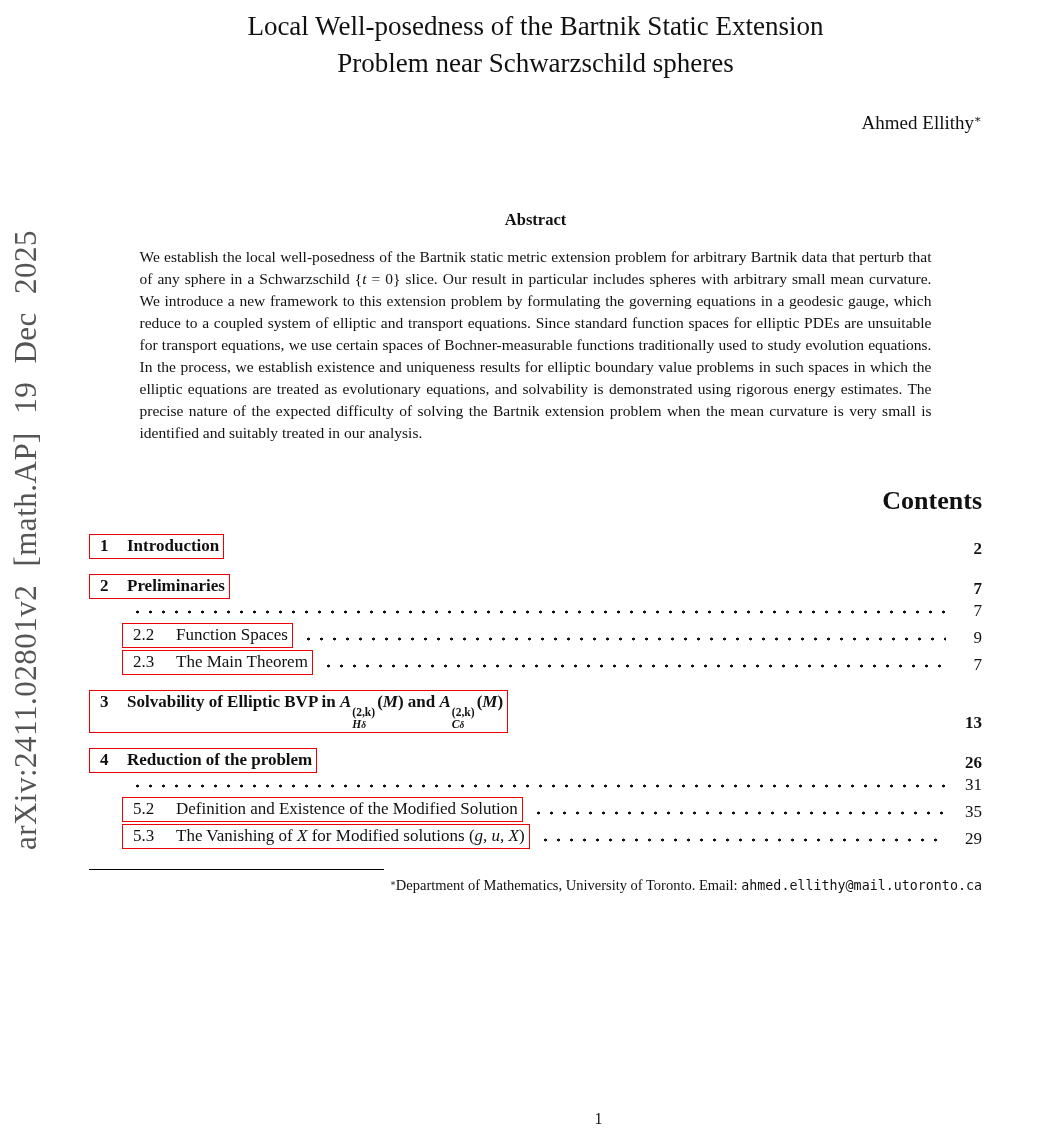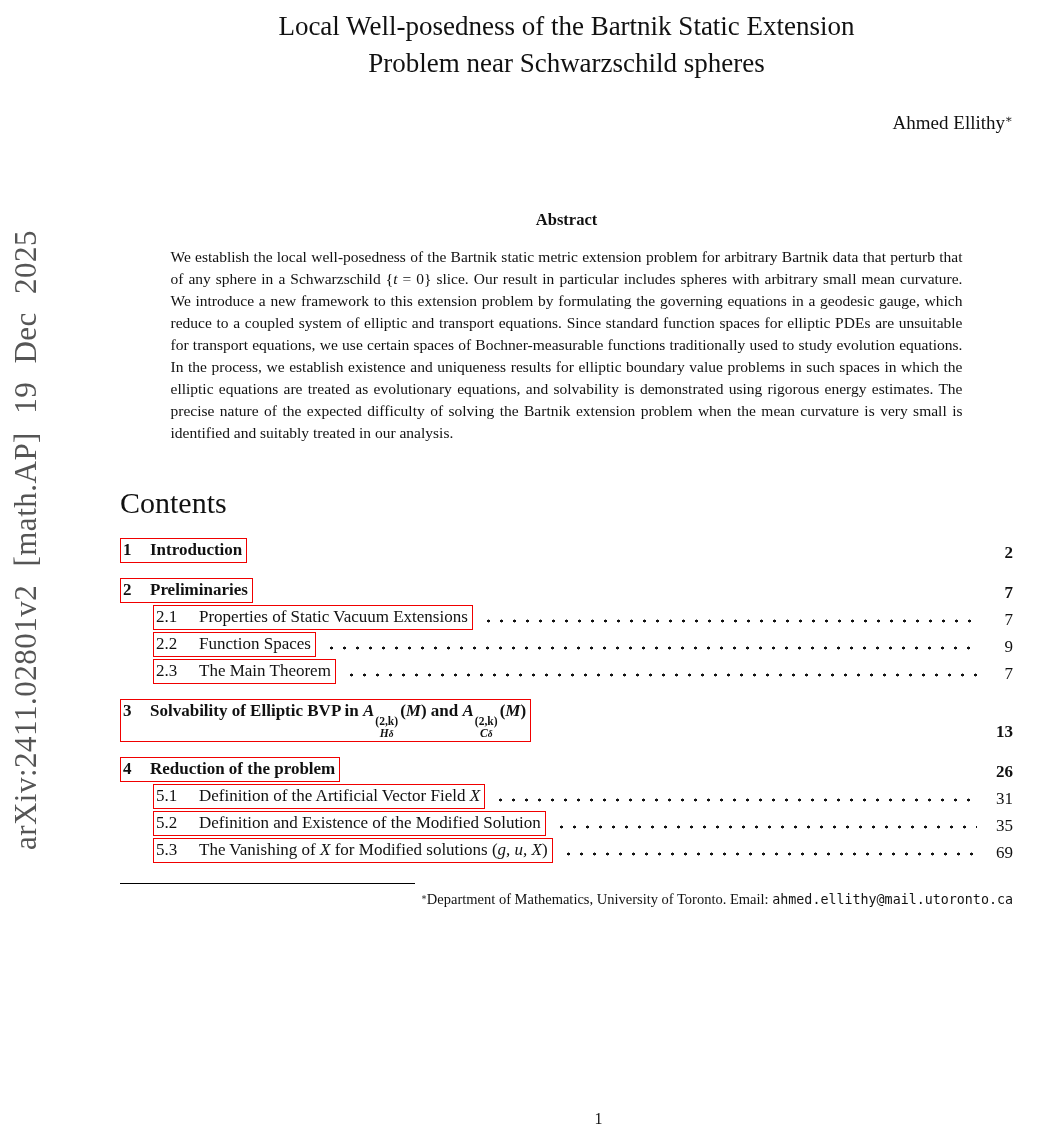--- a/index.html
+++ b/index.html
@@ -16,62 +16,62 @@
     position:absolute;
     top:540px; left:26px;
     transform:translate(-50%,-50%) rotate(-90deg);
     transform-origin:center center;
     white-space:nowrap;
     font-size:31px;
     color:#555555;
     word-spacing:10px;
     letter-spacing:0.5px;
   }
-  .content { margin-left:120px; width:893px; padding-top:8px; }
+  .content { margin-left:89px; width:893px; padding-top:8px; }
   h1.title { font-size:27px; font-weight:400; text-align:center; line-height:37px; }
   h1.title .tl { display:block; }
   .author { margin-top:30px; text-align:right; font-size:19px; }
   .ps-sup { font-size:0.62em; vertical-align:0.5em; }
   .abs-head { margin-top:76px; text-align:center; font-weight:bold; font-size:16.5px; }
   .abs-body {
     margin:16px auto 0 auto;
     width:792px;
     font-size:15.5px;
     line-height:22px;
     text-align:justify;
   }
-  .contents-head { margin-top:42px; font-size:30px; font-weight:normal; }
+  .contents-head { margin-top:42px; font-size:26px; font-weight:bold;text-align:right; }
   .toc { margin-top:18px; font-size:17px; }
   .toc-row { display:flex; align-items:flex-end; margin-top:2px; }
   .toc-sec { margin-top:15px; font-weight:bold; }
   .toc-sub { margin-left:33px; }
   .toc-link {
     display:inline-block;
     border:1.5px solid #f00000;
-    padding:1px 4px 2px 2px;
+    padding:1px 4px 2px 10px;
   }
   .toc-num { display:inline-block; }
   .toc-sec .toc-num { min-width:27px; }
   .toc-sub .toc-num { min-width:43px; }
   .dots {
     flex:1; align-self:flex-end;
     height:4px; margin:0 6px 7px 9px;
     background-image:radial-gradient(circle,#111 1.4px,transparent 1.6px);
     background-size:13px 4px;
     background-repeat:repeat-x;
     background-position:0 50%;
   }
   .spacer { flex:1; }
   .toc-page { min-width:30px; text-align:right; }
   .ps-i { font-style:italic; }
   .ps-cal { font-style:italic; }
   .ps-subi { font-size:0.7em; vertical-align:-0.3em; font-style:italic; }
   .ps-tt { font-family:"DejaVu Sans Mono","Liberation Mono",monospace; font-size:0.92em; }
   .mstack {
-    display:inline-flex; flex-direction:column; align-items:center;
+    display:inline-flex; flex-direction:column; align-items:flex-start;
     vertical-align:-0.55em; line-height:1.0; margin:0 2px 0 1px;
   }
   .mstack .msup, .mstack .msub { display:block; font-size:0.68em; }
   .mstack .msub { font-style:italic; }
   .msub2 { font-size:0.82em; font-style:italic; }
   .footnote-area { margin-top:20px; }
   .footnote-rule { width:295px; border-top:1.5px solid #000; }
   .footnote { margin-top:7px; font-size:14.5px;text-align:right; }
   .pagenum {
     position:absolute; bottom:6px; left:152px; width:893px;
@@ -107,21 +107,20 @@
         <span class="toc-page">2</span>
       </div>
 
       <div class="toc-row toc-sec">
         <span class="toc-link"><span class="toc-num">2</span><span class="toc-title"><span>Preliminaries</span></span></span>
         <span class="spacer"></span>
         <span class="toc-page">7</span>
       </div>
 
       <div class="toc-row toc-sub">
-        <span class="toc-link"><span class="toc-num">2.1</span><span class="toc-title"><span>Properties of Static Vacuum Extensions</span></span></span>
         <span class="dots"></span>
         <span class="toc-page">7</span>
       </div>
 
       <div class="toc-row toc-sub">
         <span class="toc-link"><span class="toc-num">2.2</span><span class="toc-title"><span>Function Spaces</span></span></span>
         <span class="dots"></span>
         <span class="toc-page">9</span>
       </div>
 
@@ -144,35 +143,34 @@
       </div>
 
       <div class="toc-row toc-sec">
         <span class="toc-link"><span class="toc-num">4</span><span class="toc-title"><span>Reduction of the problem</span></span></span>
         <span class="spacer"></span>
         <span class="toc-page">26</span>
       </div>
 
 
       <div class="toc-row toc-sub">
-        <span class="toc-link"><span class="toc-num">5.1</span><span class="toc-title"><span>Definition of the Artificial Vector Field </span><span class="ps-i">X</span></span></span>
         <span class="dots"></span>
         <span class="toc-page">31</span>
       </div>
 
       <div class="toc-row toc-sub">
         <span class="toc-link"><span class="toc-num">5.2</span><span class="toc-title"><span>Definition and Existence of the Modified Solution</span></span></span>
         <span class="dots"></span>
         <span class="toc-page">35</span>
       </div>
 
       <div class="toc-row toc-sub">
         <span class="toc-link"><span class="toc-num">5.3</span><span class="toc-title"><span>The Vanishing of </span><span class="ps-i">X</span><span> for Modified solutions (</span><span class="ps-i">g, u, X</span><span>)</span></span></span>
         <span class="dots"></span>
-        <span class="toc-page">69</span>
+        <span class="toc-page">29</span>
       </div>
 
 
     </nav>
 
     <div class="footnote-area">
       <div class="footnote-rule"></div>
       <div class="footnote"><span class="ps-sup">∗</span><span>Department of Mathematics, University of Toronto. Email: </span><span class="ps-tt">ahmed.ellithy@mail.utoronto.ca</span></div>
     </div>
 

